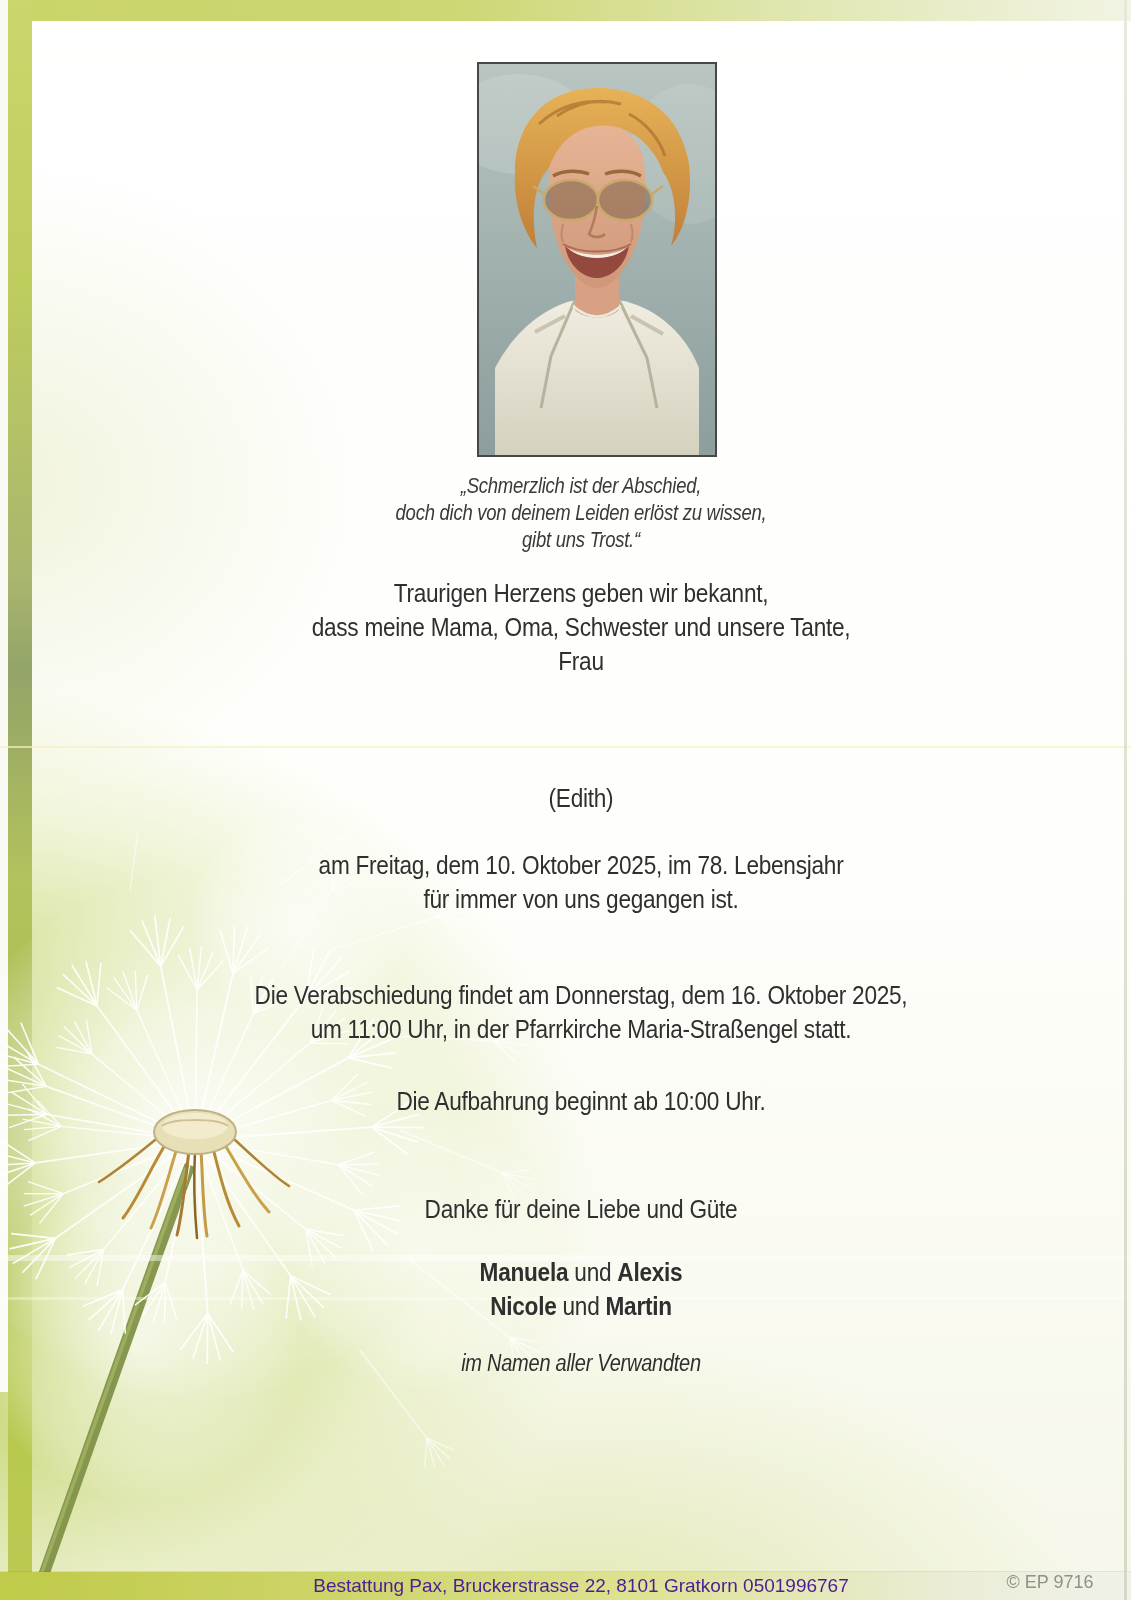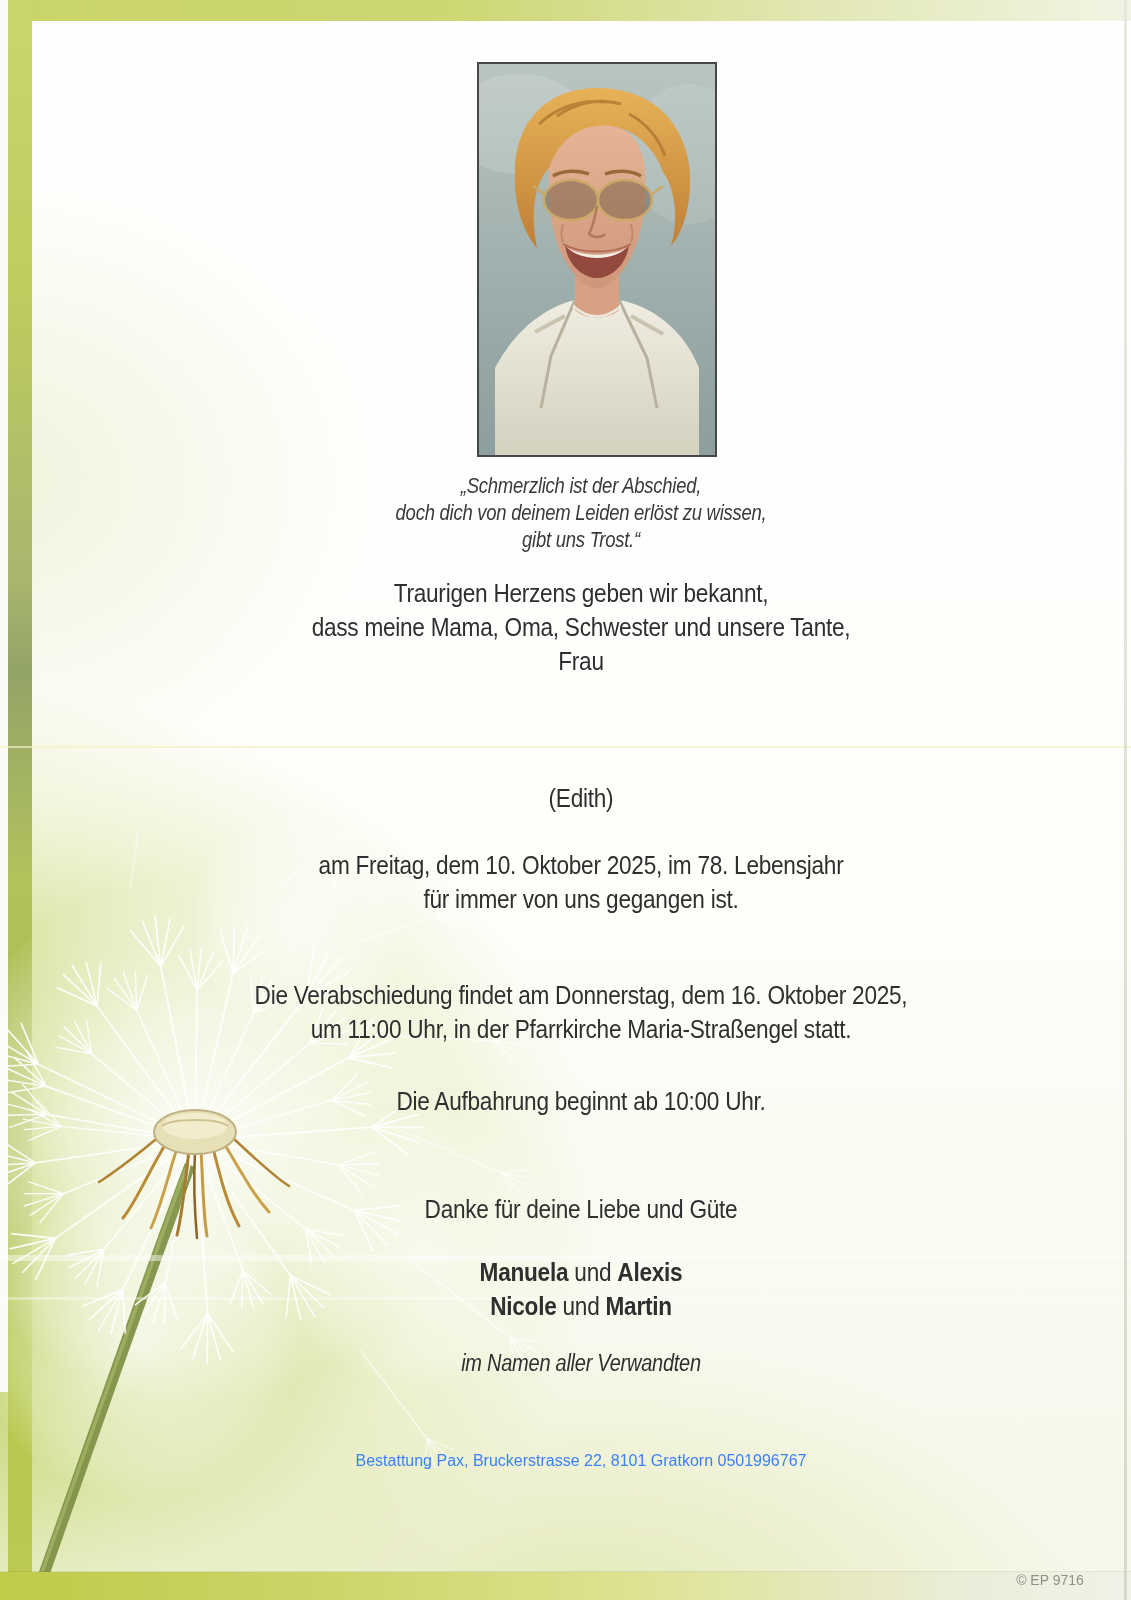--- a/index.html
+++ b/index.html
@@ -69,23 +69,23 @@
   .name-text{display:inline-block;font-size:88px;line-height:96px;color:#3c3c3c;
     letter-spacing:-1px;transform:scaleX(0.70);transform-origin:50% 50%;}
   .nickname{top:781px;}
   .passing{top:848px;}
   .farewell{top:978px;}
   .laying{top:1084px;}
   .thanks{top:1192px;}
   .mourners{top:1255px;}
   .mourners .b{font-weight:bold;}
   .closing{top:1346px;font-style:italic;font-size:23px;}
-  .footer{top:1453px;font-size:16px;line-height:16px;letter-spacing:0;color:#3b82f6;transform:none;}
+  .footer{top:1578px;font-size:19px;line-height:16px;letter-spacing:0;color:#4c1d95;transform:none;}
   .copyright{position:absolute;left:988px;top:1572px;width:124px;text-align:center;
-    font-size:14px;color:#8e9287;}
+    font-size:18px;color:#8e9287;}
 </style>
 </head>
 <body>
 
 <div class="page">
 
   <div class="wash"></div>
   <div class="band-top"></div>
   <div class="band-left"></div>
   <div class="edge-sliver"></div>

